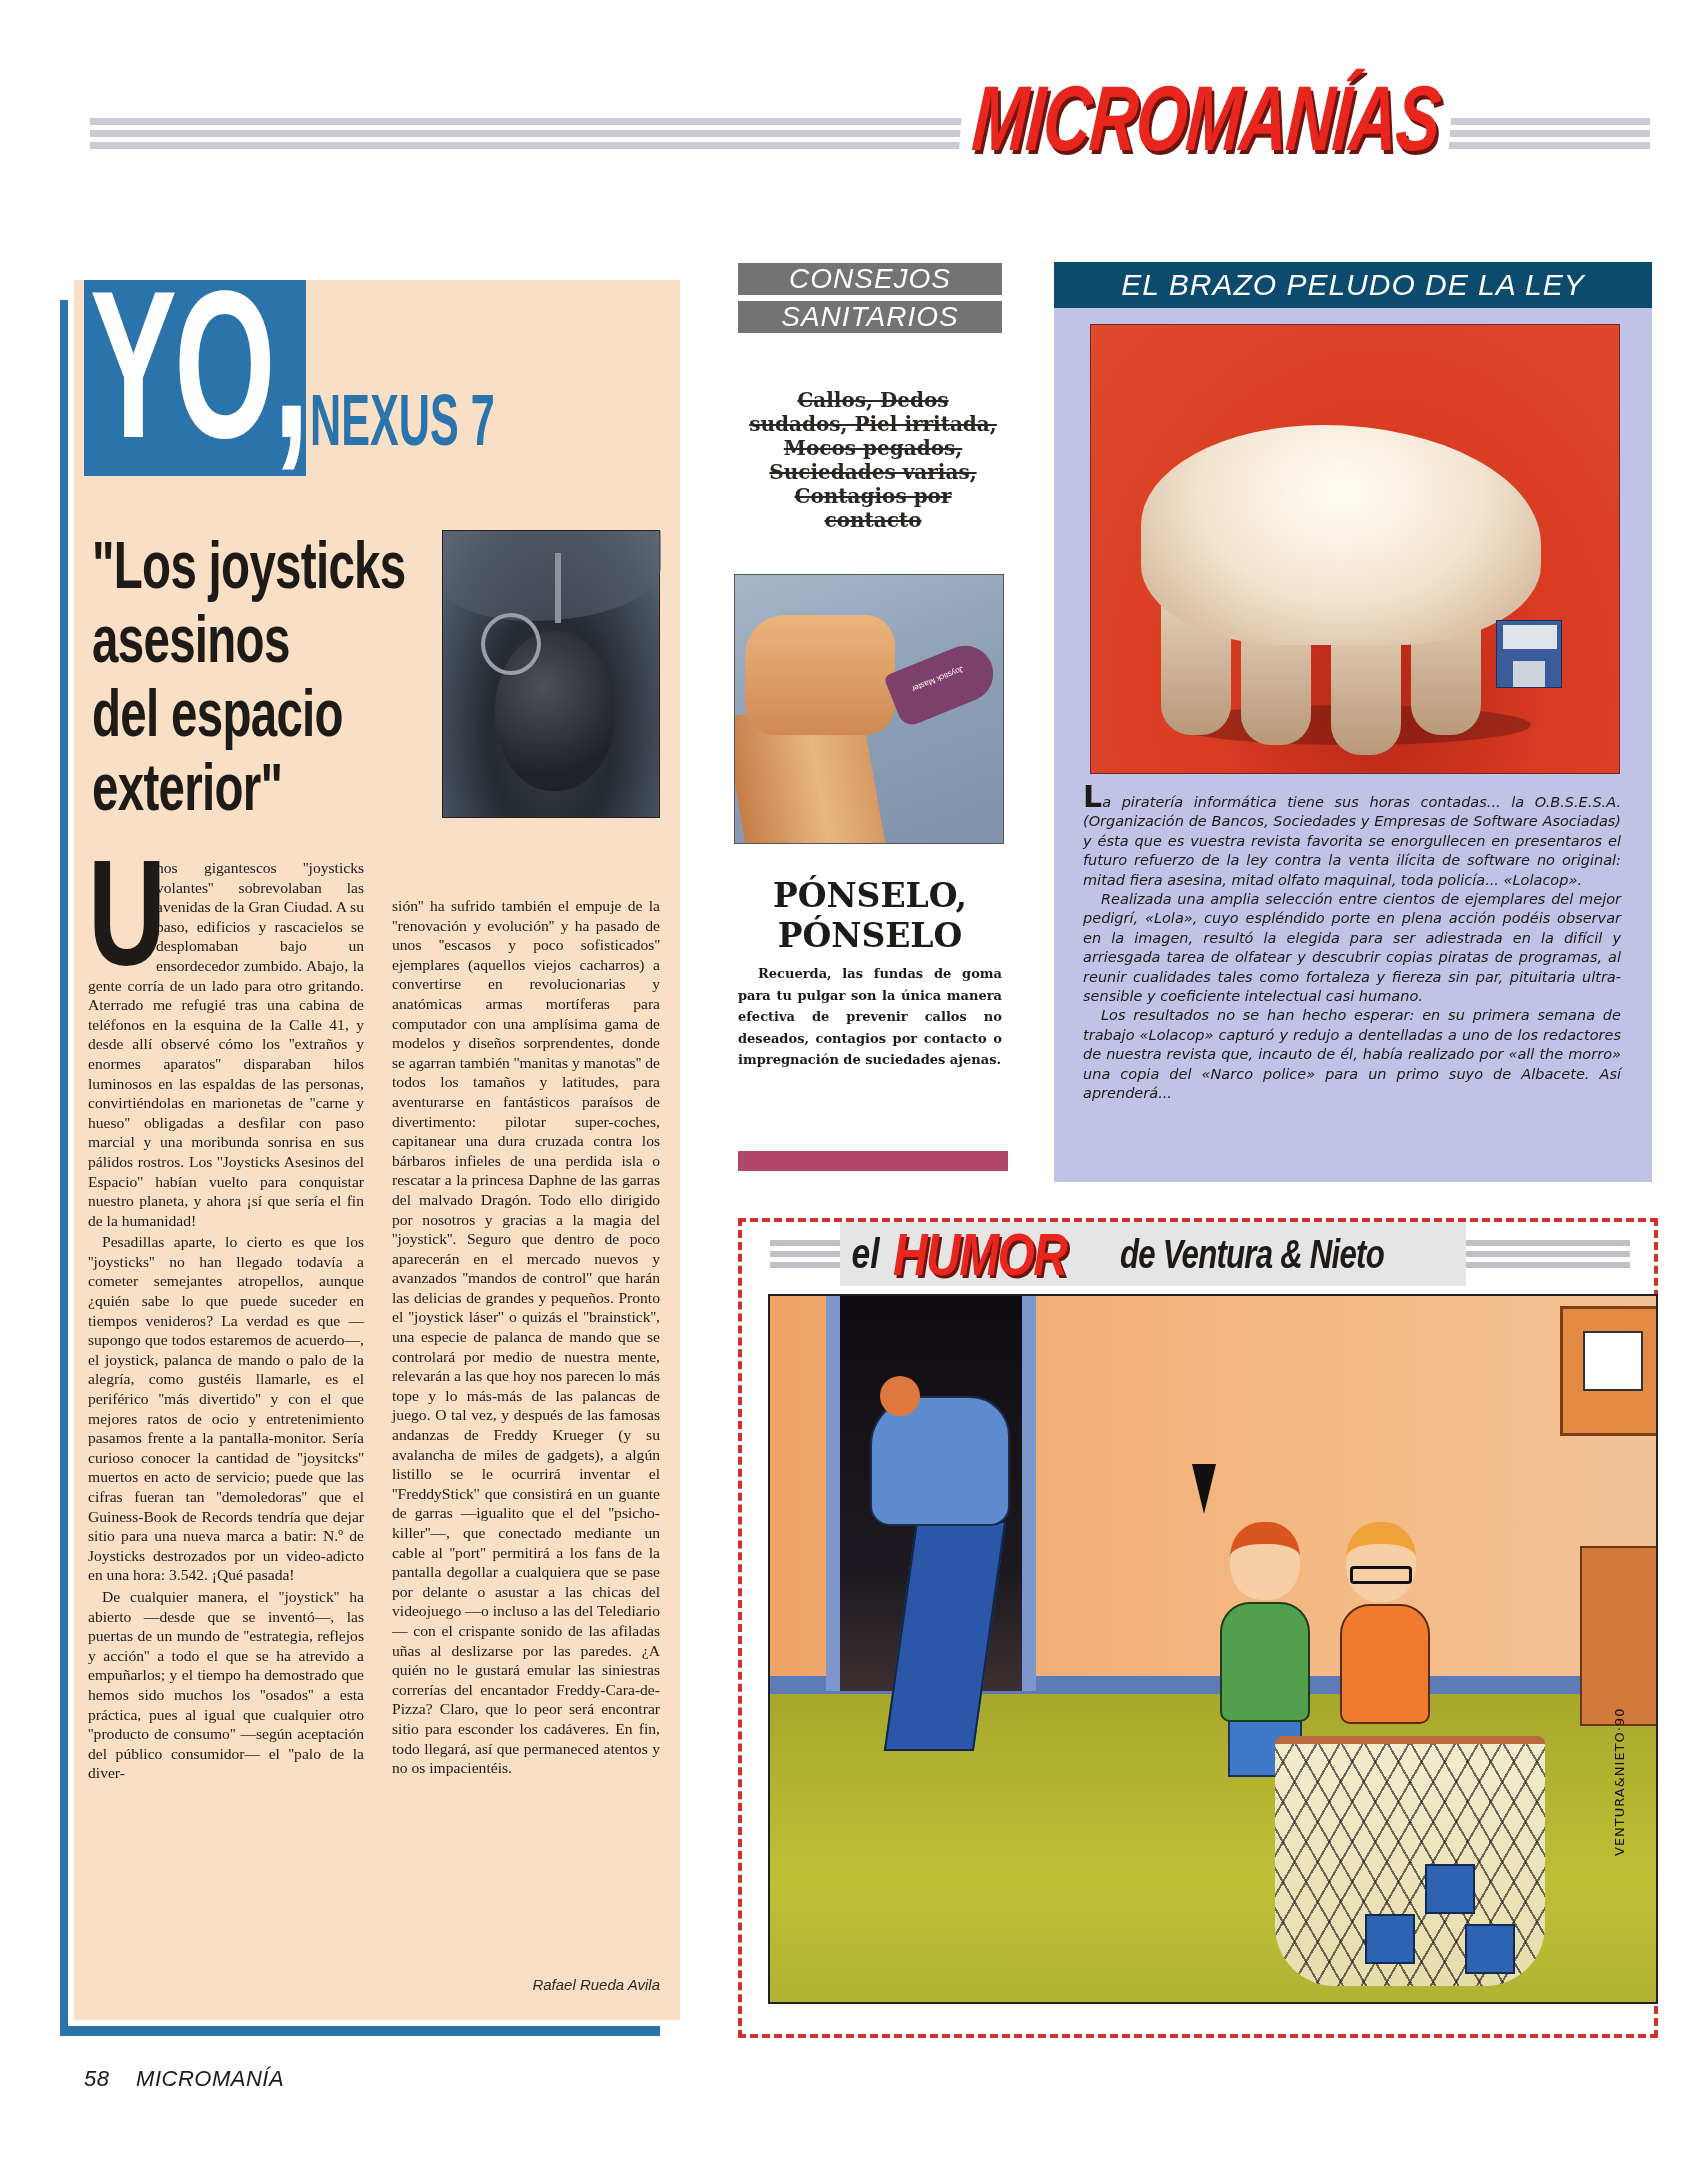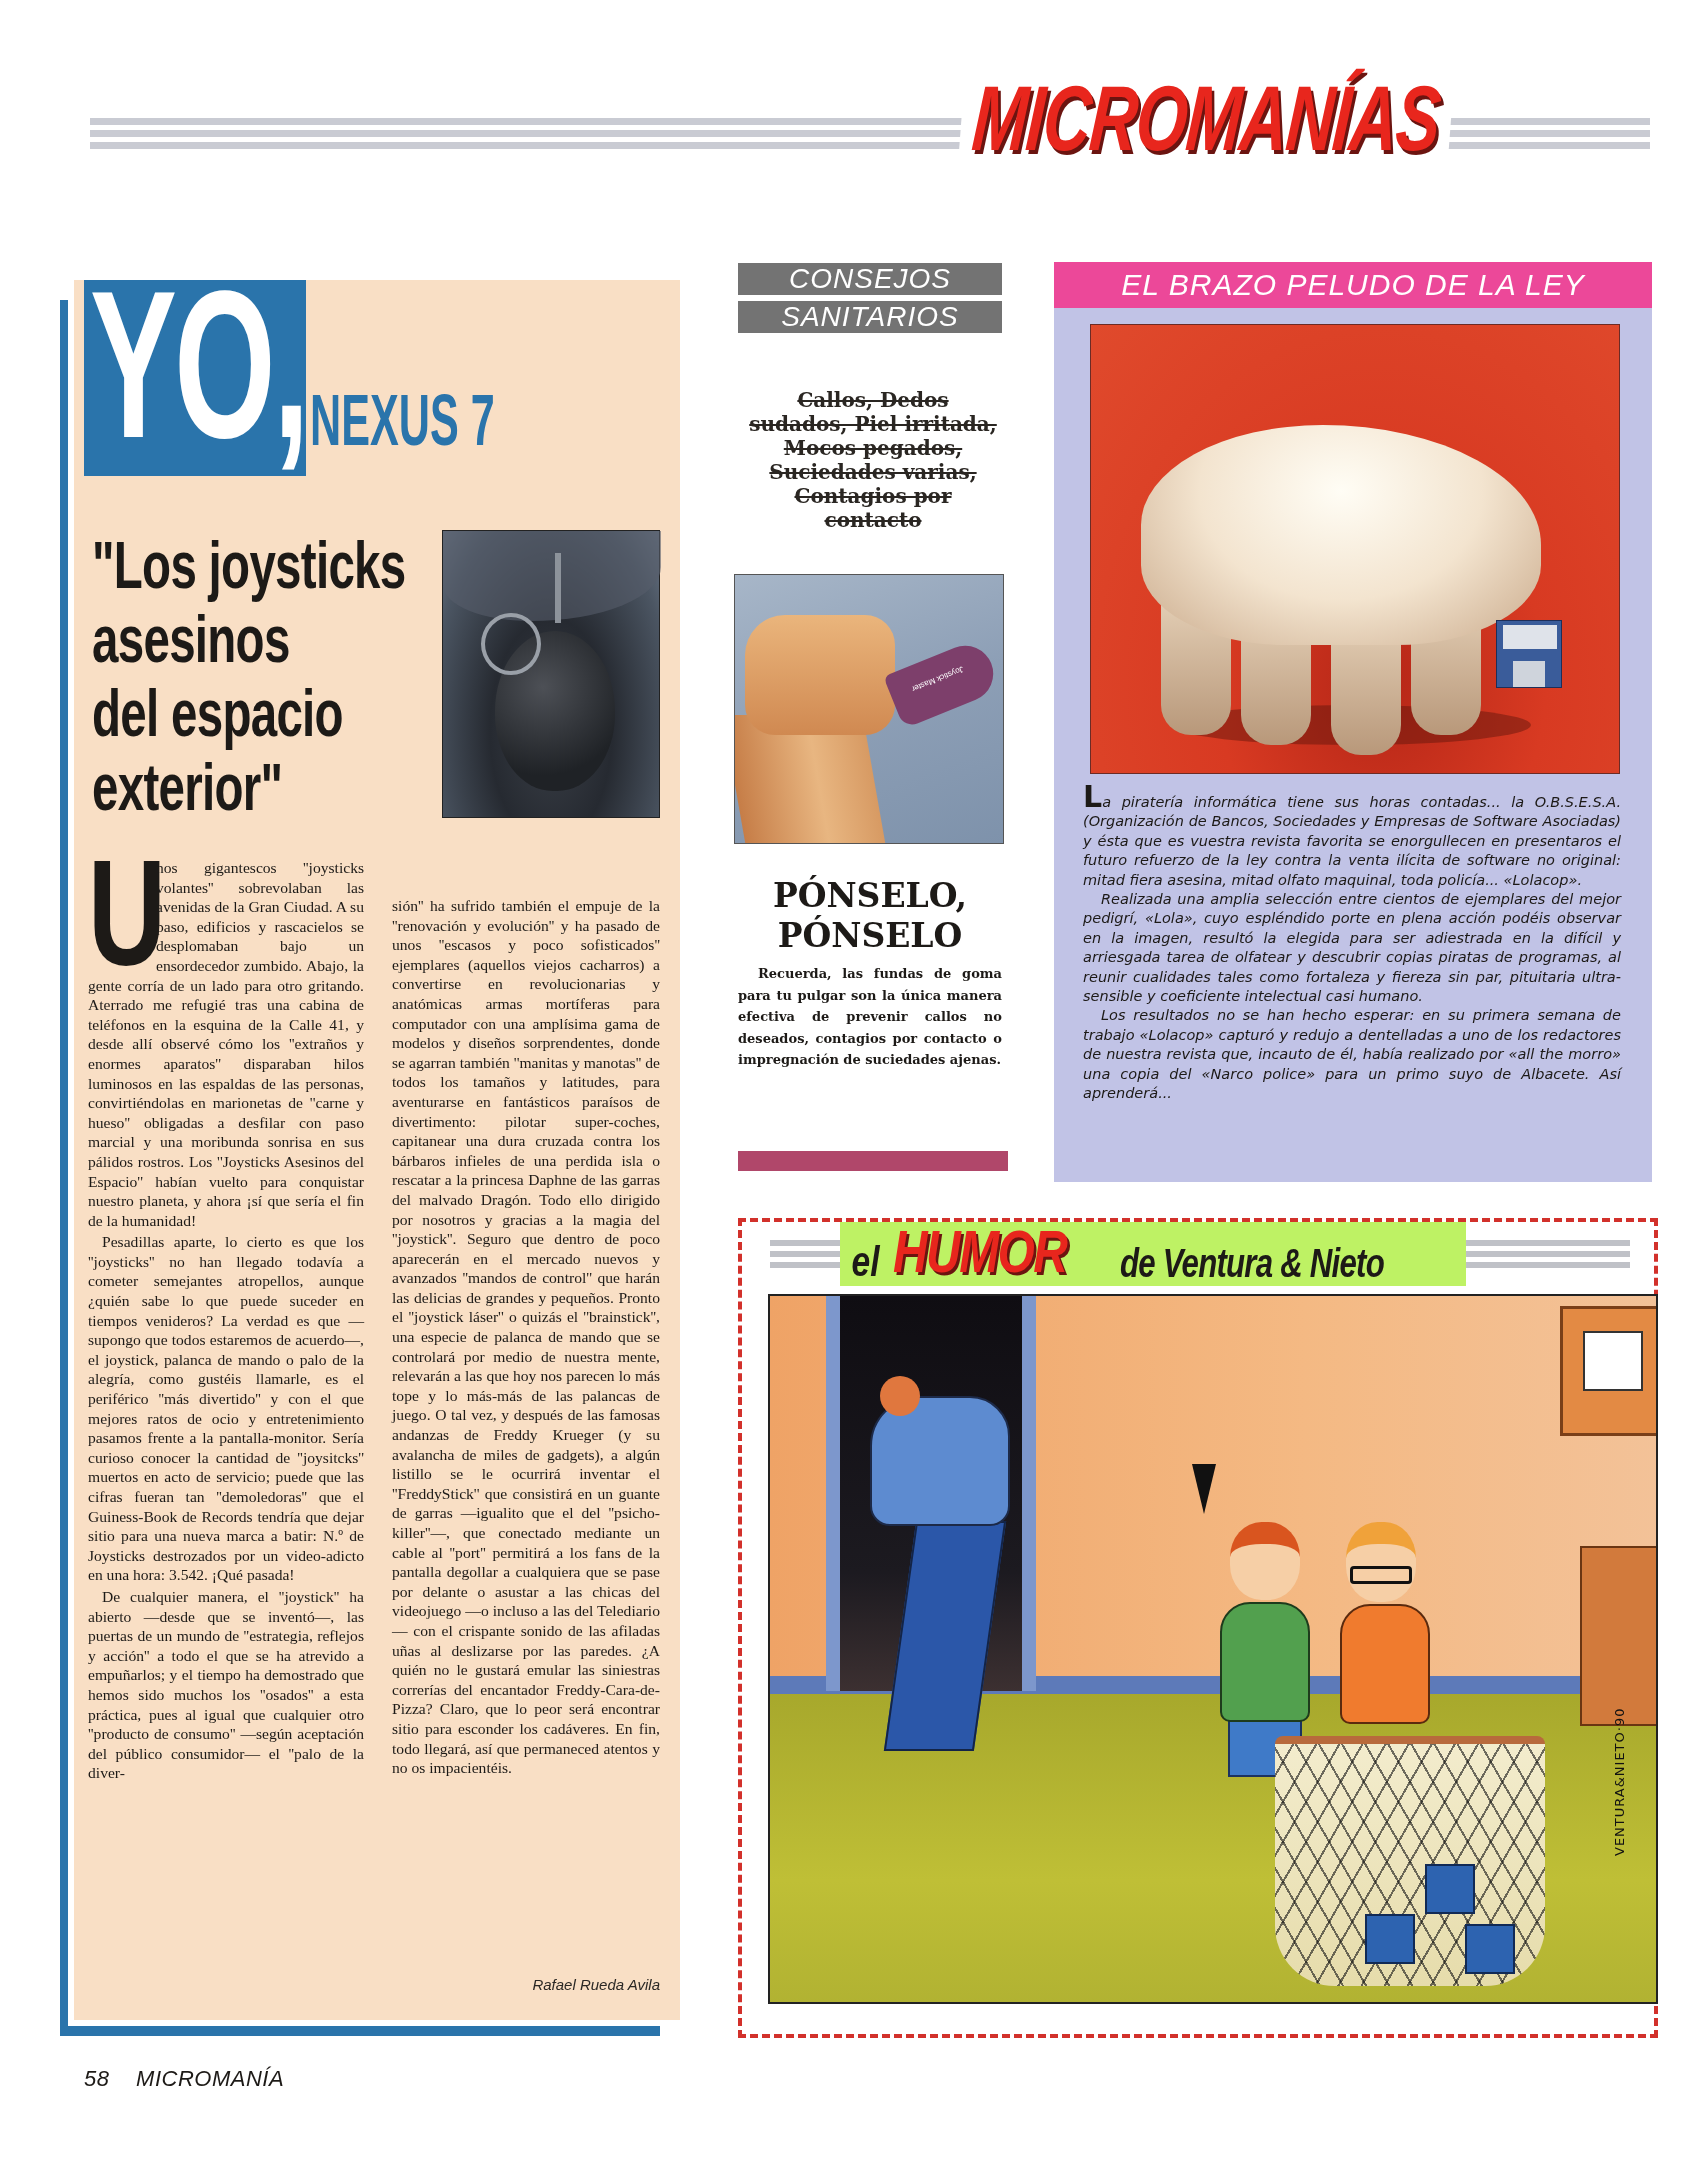--- a/index.html
+++ b/index.html
@@ -48,38 +48,38 @@
   .thumb-photo .fist { position: absolute; left: 10px; top: 40px; width: 150px; height: 120px; border-radius: 40px 30px 30px 30px; background: linear-gradient(180deg, #eab57c, #d08951); }
   .thumb-photo .wrist { position: absolute; left: 0; top: 140px; width: 140px; height: 140px; background: linear-gradient(90deg, #c67d47, #e8b681 60%, #d79a63); transform: skewX(10deg); }
   .thumb-photo .sleeve { position: absolute; left: 155px; top: 80px; width: 105px; height: 56px; border-radius: 10px 40px 40px 20px; background: #7d3f6b; transform: rotate(-22deg); }
   .thumb-photo .sleeve-text { position: absolute; left: 22px; top: 18px; font-family: "Liberation Sans", sans-serif; font-size: 8px; color: #fff; transform: rotate(180deg); }
   .pontelo { position: absolute; left: 738px; top: 876px; width: 264px; text-align: center; font-family: "DejaVu Serif", serif; font-weight: bold; font-size: 33px; line-height: 40px; color: #1d1a17; }
   .pontelo-body { position: absolute; left: 738px; top: 963px; width: 264px; font-family: "DejaVu Serif", serif; font-weight: bold; font-size: 13px; line-height: 21.5px; color: #1d1a17; text-align: justify; text-indent: 20px; }
   .pink-rule { position: absolute; left: 738px; top: 1151px; width: 270px; height: 20px; background: #b0476a; }
 
   
   .brazo-panel { position: absolute; left: 1054px; top: 262px; width: 598px; height: 920px; background: #c1c3e6; }
-  .brazo-title { position: absolute; left: 1054px; top: 262px; width: 598px; height: 46px; background: #ec4899; color: #fff; font-family: "Liberation Sans", sans-serif; font-style: italic; font-size: 30px; line-height: 46px; text-align: center; letter-spacing: 1px; }
+  .brazo-title { position: absolute; left: 1054px; top: 262px; width: 598px; height: 46px; background: #0c4a6e; color: #fff; font-family: "Liberation Sans", sans-serif; font-style: italic; font-size: 30px; line-height: 46px; text-align: center; letter-spacing: 1px; }
   .dog-photo { position: absolute; left: 1090px; top: 324px; width: 530px; height: 450px; background: radial-gradient(ellipse at 55% 80%, #b52617 0%, #d83a22 40%, #e04a2c 100%); border: 1px solid #6c2b25; overflow: hidden; }
   .dog-photo .fur { position: absolute; left: 50px; top: 100px; width: 400px; height: 220px; border-radius: 50% 60% 40% 40%; background: radial-gradient(ellipse at 50% 30%, #fffdf5 0%, #f3e4cf 50%, #c9a98a 100%); }
   .dog-photo .leg { position: absolute; width: 70px; height: 170px; border-radius: 30px; background: linear-gradient(180deg, #eedcc4, #b8987a); }
   .dog-photo .shadow { position: absolute; left: 80px; top: 380px; width: 360px; height: 40px; border-radius: 50%; background: rgba(90,20,10,.45); }
   .floppy { position: absolute; left: 405px; top: 295px; width: 66px; height: 68px; background: #3a5c9a; border: 1px solid #1e2e58; }
   .floppy .label { position: absolute; left: 6px; top: 4px; width: 54px; height: 24px; background: #dfe3ea; }
   .floppy .shutter { position: absolute; left: 16px; top: 40px; width: 32px; height: 26px; background: #cfd4dc; }
   .brazo-text { position: absolute; left: 1083px; top: 792px; width: 538px; font-family: "DejaVu Sans", sans-serif; font-style: italic; font-size: 14.5px; line-height: 19.4px; color: #1d1a17; text-align: justify; }
   .brazo-text p { text-indent: 18px; }
   .brazo-text p.first { text-indent: 0; }
   .brazo-text .bigL { font-size: 30px; font-weight: bold; font-style: normal; line-height: 10px; }
 
   
   .humor-frame { position: absolute; left: 738px; top: 1218px; width: 920px; height: 820px; border: 4px dashed #d2312b; border-style: dashed; }
   .humor-stripes { position: absolute; left: 770px; top: 1240px; width: 860px; height: 30px; }
   .humor-stripes div { height: 6px; background: #bfc1c7; margin-bottom: 5px; }
-  .humor-title { position: absolute; left: 840px; top: 1222px; height: 64px; background: #bef264; padding: 0 8px; display: flex; align-items: flex-end; gap: 10px; white-space: nowrap; }
+  .humor-title { position: absolute; left: 840px; top: 1222px; height: 64px; background: #e5e5e5; padding: 0 8px; display: flex; align-items: center; gap: 10px; white-space: nowrap; }
   .humor-el { font-family: "Liberation Sans", sans-serif; font-style: italic; font-weight: bold; font-size: 42px; color: #1d1a17; transform: scaleX(0.8); }
   .humor-big { font-family: "Liberation Sans", sans-serif; font-style: italic; font-weight: bold; font-size: 60px; color: #e8261d; text-shadow: 3px 3px 0 #6b1410; transform: scaleX(0.8); transform-origin: left; letter-spacing: -2px; }
   .humor-by { font-family: "Liberation Sans", sans-serif; font-style: italic; font-weight: bold; font-size: 40px; color: #1d1a17; transform: scaleX(0.78); transform-origin: left; letter-spacing: -1px; }
   .cartoon { position: absolute; left: 768px; top: 1294px; width: 890px; height: 710px; background: #f0a468; overflow: hidden; border: 2px solid #222; }
   .cartoon .floor { position: absolute; left: 0; top: 396px; width: 890px; height: 314px; background: linear-gradient(180deg, #a7a82c, #bfbf36 60%, #b1b232); }
   .cartoon .wall { position: absolute; left: 0; top: 0; width: 890px; height: 400px; background: linear-gradient(90deg, #efa366, #f4b983 60%, #f3c298); }
   .cartoon .baseboard { position: absolute; left: 0; top: 380px; width: 890px; height: 18px; background: #5d7ab9; }
   .cartoon .door { position: absolute; left: 56px; top: 0; width: 210px; height: 395px; background: linear-gradient(180deg, #0f0d12 0%, #1c1a20 70%, #3c3031 100%); border-left: 14px solid #7d97cc; border-right: 14px solid #7d97cc; }
   .cartoon .man { position: absolute; left: 90px; top: 80px; width: 160px; height: 390px; }
   .cartoon .man .shirt { position: absolute; left: 10px; top: 20px; width: 140px; height: 130px; border-radius: 50px 40px 20px 20px; background: #5d8bd0; border: 2px solid #1d2a48; }

